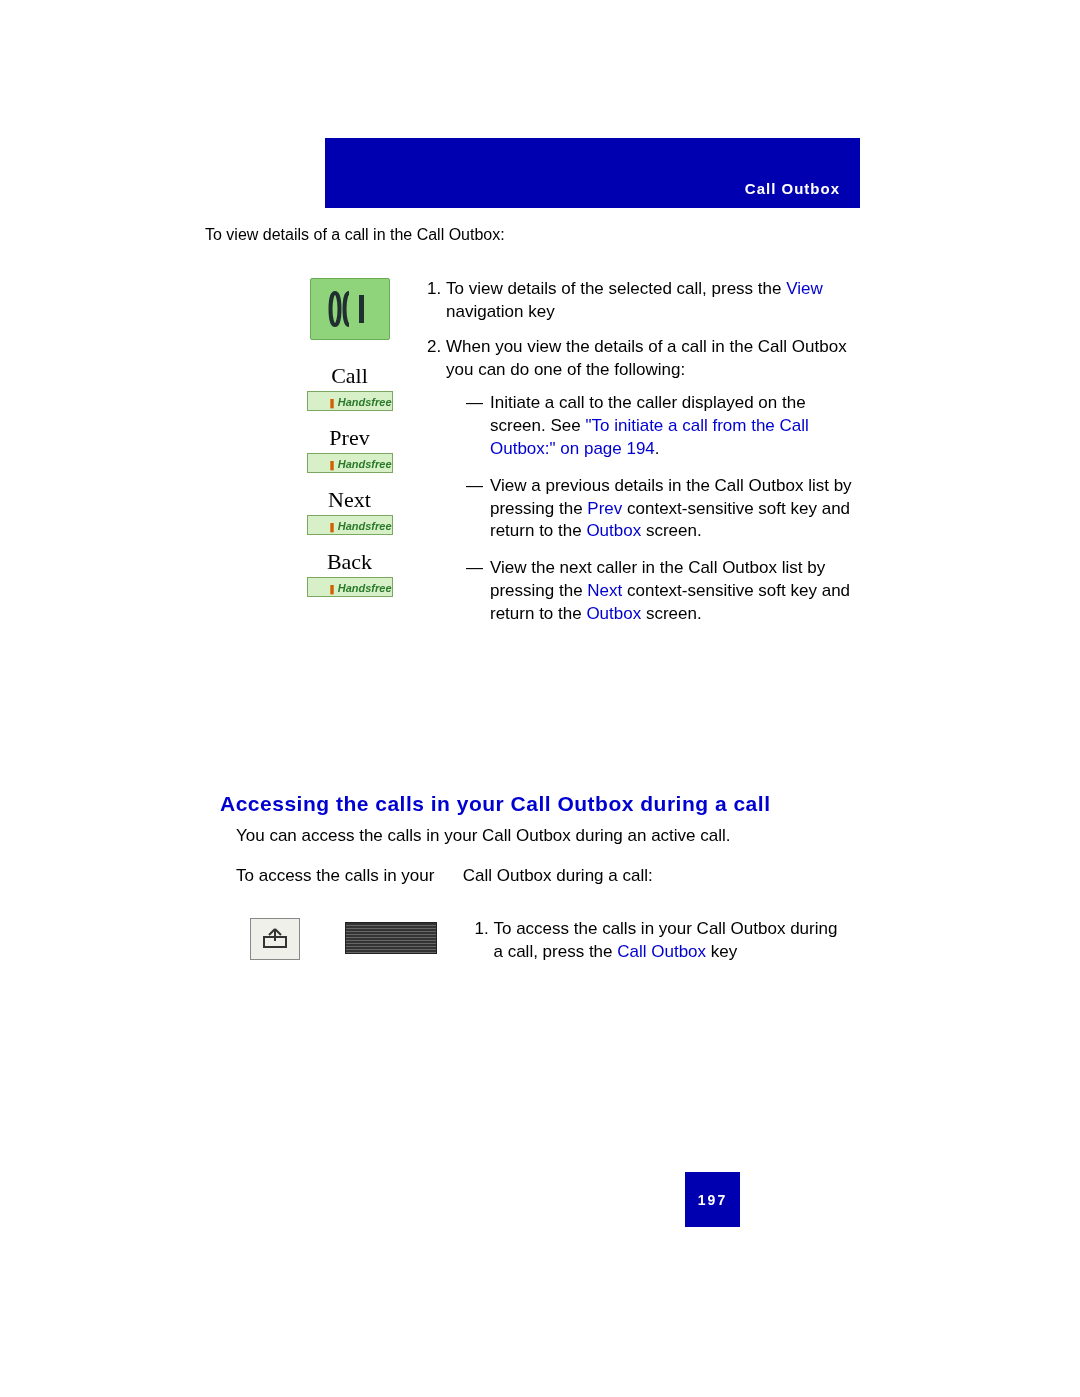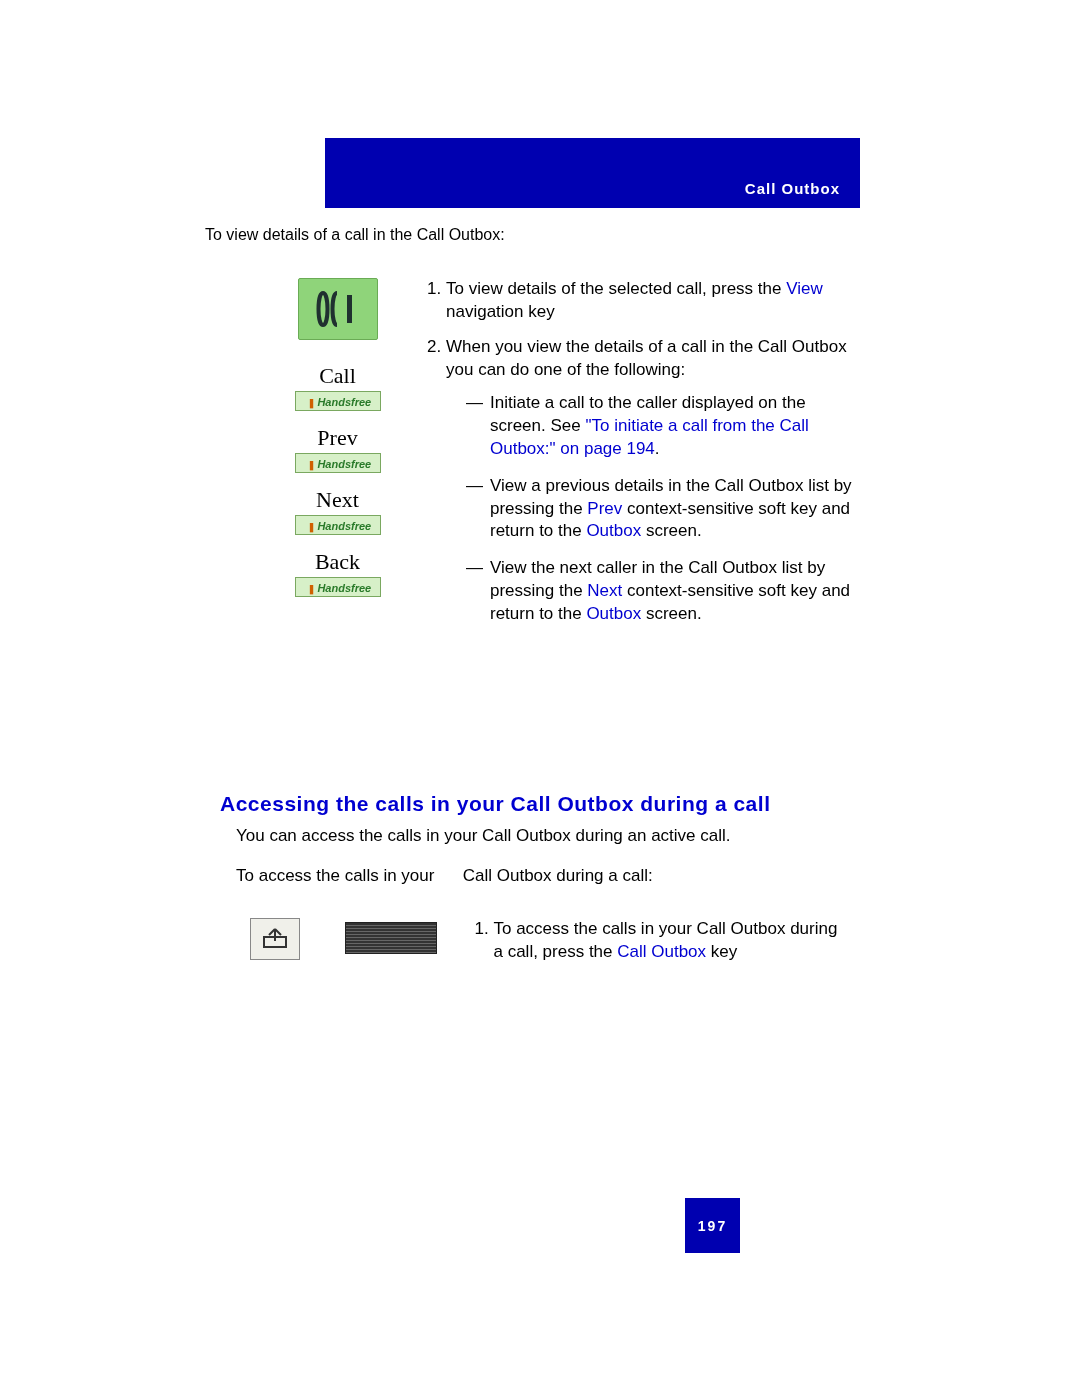--- a/index.html
+++ b/index.html
@@ -35,21 +35,21 @@
     letter-spacing: 1px;
   }
   .intro {
     position: absolute;
     top: 226px;
     left: 205px;
     font-size: 16px;
   }
   .left-col {
     position: absolute;
-    left: 290px;
+    left: 302px;
     top: 278px;
     width: 95px;
     text-align: center;
   }
   .nav-icon {
     display: inline-block;
     width: 78px;
     height: 60px;
     background: #8fd47a;
     border: 1px solid #6aab55;
@@ -75,21 +75,21 @@
     display: inline-block;
     width: 86px;
     height: 20px;
     background: #d7f0c8;
     border: 1px solid #7aa860;
     font-size: 11px;
     font-style: italic;
     font-weight: bold;
     color: #2a7a2a;
     line-height: 20px;
-    text-align: center;
+    text-align: right;
     padding-left: 4px;
     box-sizing: border-box;
   }
   .handsfree-btn::before {
     content: "❚";
     color: #d06000;
     font-style: normal;
     margin-right: 2px;
     font-size: 9px;
   }
@@ -179,21 +179,21 @@
     font-size: 17px;
     line-height: 1.35;
   }
   .row2-text ol {
     margin: 0;
     padding-left: 26px;
   }
   .page-number-box {
     position: absolute;
     left: 685px;
-    top: 1198px;
+    top: 1172px;
     width: 55px;
     height: 55px;
     background: #0000b0;
     color: #fff;
     font-weight: bold;
     font-size: 14px;
     letter-spacing: 2px;
     display: flex;
     align-items: center;
     justify-content: center;

